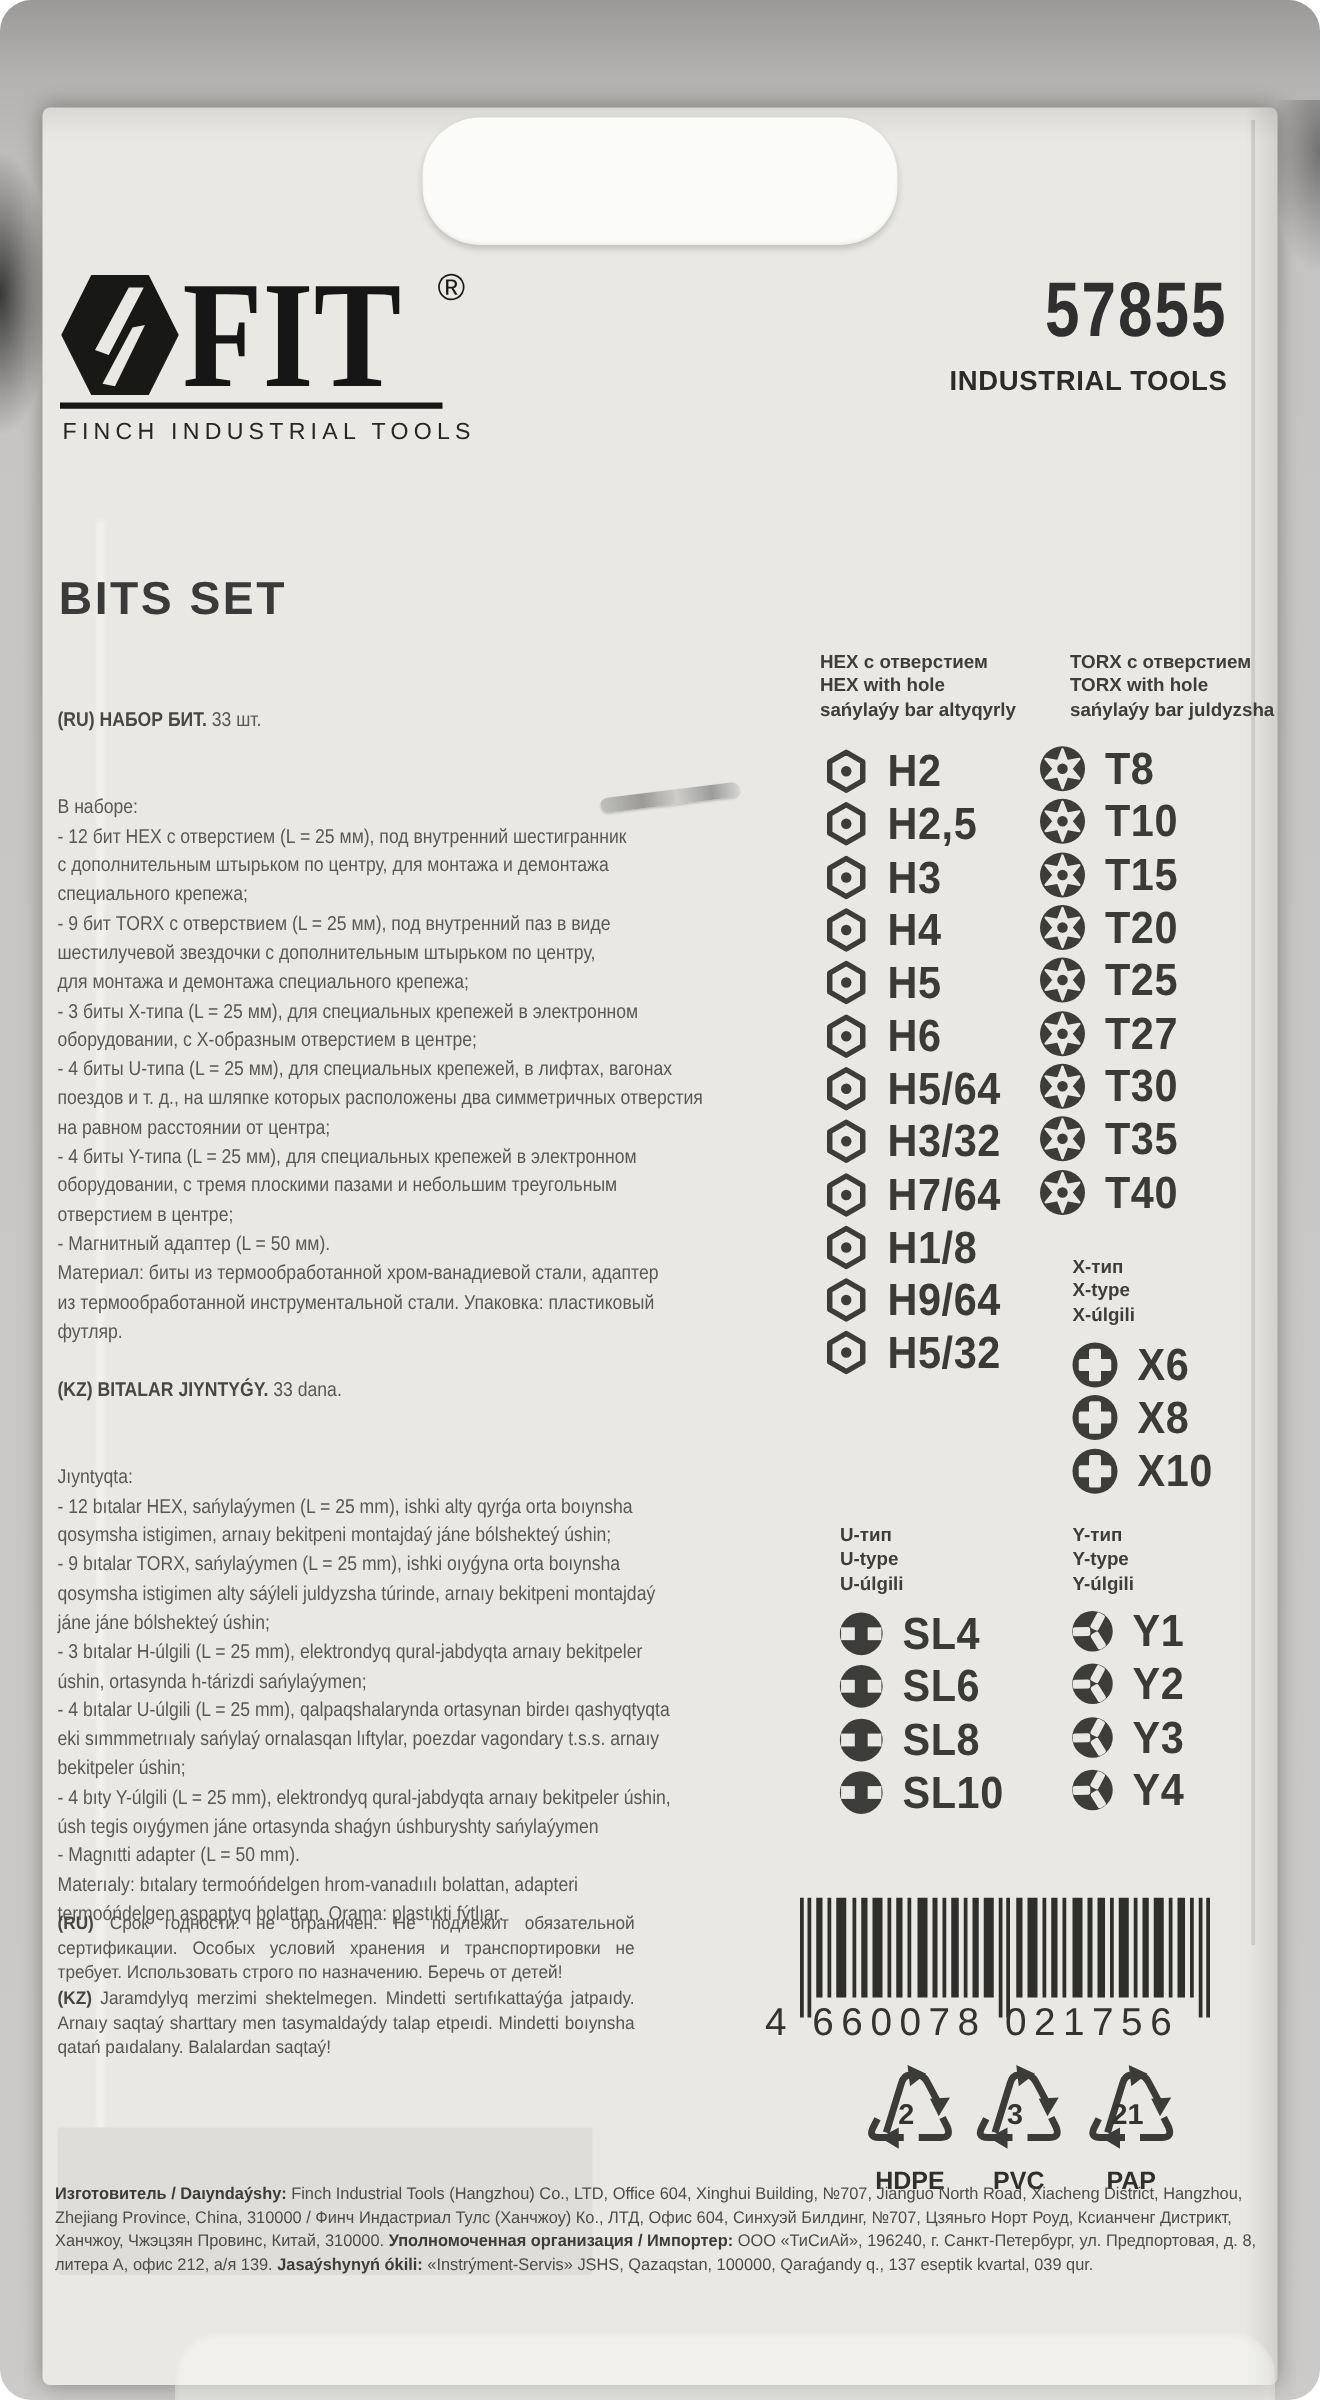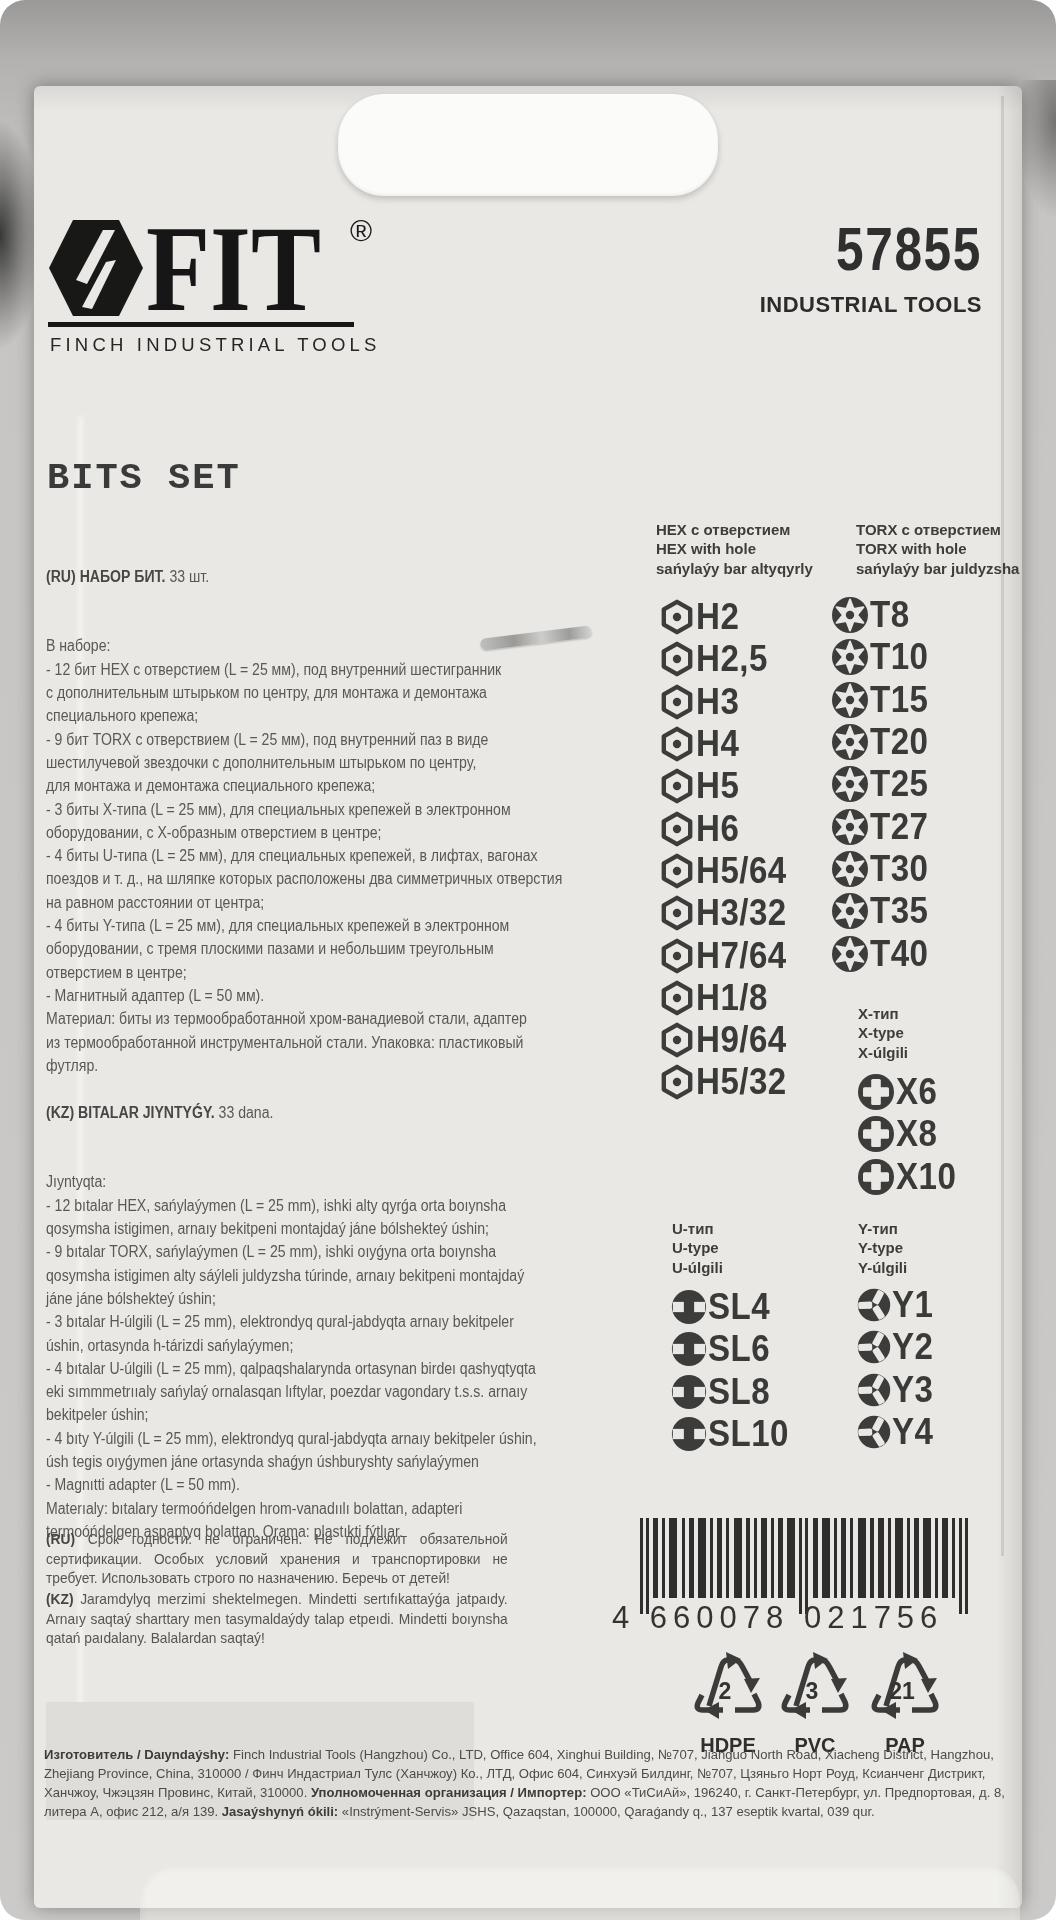--- a/index.html
+++ b/index.html
@@ -39,35 +39,35 @@
 
   .sku{position:absolute;left:570px;top:132px;width:378px;text-align:right;
     font-size:62px;font-weight:700;color:#2f2f2f;letter-spacing:2px;
     transform:scaleX(.8);transform-origin:right top;line-height:1;}
   .brand-line{position:absolute;left:570px;top:206px;width:378px;text-align:right;
     font-size:22px;font-weight:700;color:#2b2b2b;letter-spacing:.5px;}
 
   .title-ru{position:absolute;left:12px;top:300px;font-size:72px;font-weight:800;
     letter-spacing:5px;line-height:1;color:#3a3a3a;}
   .title-en{position:absolute;left:13px;top:374px;font-size:37px;font-weight:800;
-    letter-spacing:2px;line-height:1;color:#3a3a3a;font-family:Liberation Mono, monospace;}
+    letter-spacing:2px;line-height:1;color:#3a3a3a;}
 
   .desc{position:absolute;left:12px;font-size:16px;line-height:23.3px;color:#585856;
     white-space:pre;transform:scaleX(.88);transform-origin:left top;}
   .desc .b{font-weight:700;color:#474745;}
   .lines{white-space:pre;}
 
   .notice{position:absolute;left:12px;width:486px;font-size:14.5px;line-height:19.6px;
     color:#55555 3;color:#555553;text-align:justify;transform:scaleX(.95);transform-origin:left top;}
   .notice .b{font-weight:700;color:#454543;}
 
   .col-header{position:absolute;font-size:15px;font-weight:700;line-height:19.3px;
     color:#3d3d3b;white-space:pre;}
   .bit-list{position:absolute;}
-  .bit-row{display:flex;align-items:center;height:42.3px;}
+  .bit-row{display:flex;align-items:center;height:42.3px;gap:14px;}
   .bit-icon{flex:0 0 auto;display:block;}
   .bit-label{font-size:36px;font-weight:700;color:#3a3a38;letter-spacing:.5px;
     transform:scaleX(.92);transform-origin:left center;line-height:1;}
 
   .prod-band{position:absolute;left:12px;top:1616px;width:428px;height:118px;
     background:#deddda;border-radius:3px;}
   .prod-labels{position:absolute;left:34px;top:8px;font-size:19px;font-weight:700;
     color:#3b3b39;line-height:31px;white-space:pre;}
   .prod-date{position:absolute;left:226px;top:26px;font-size:44px;font-weight:400;
     color:#565654;letter-spacing:2px;}

